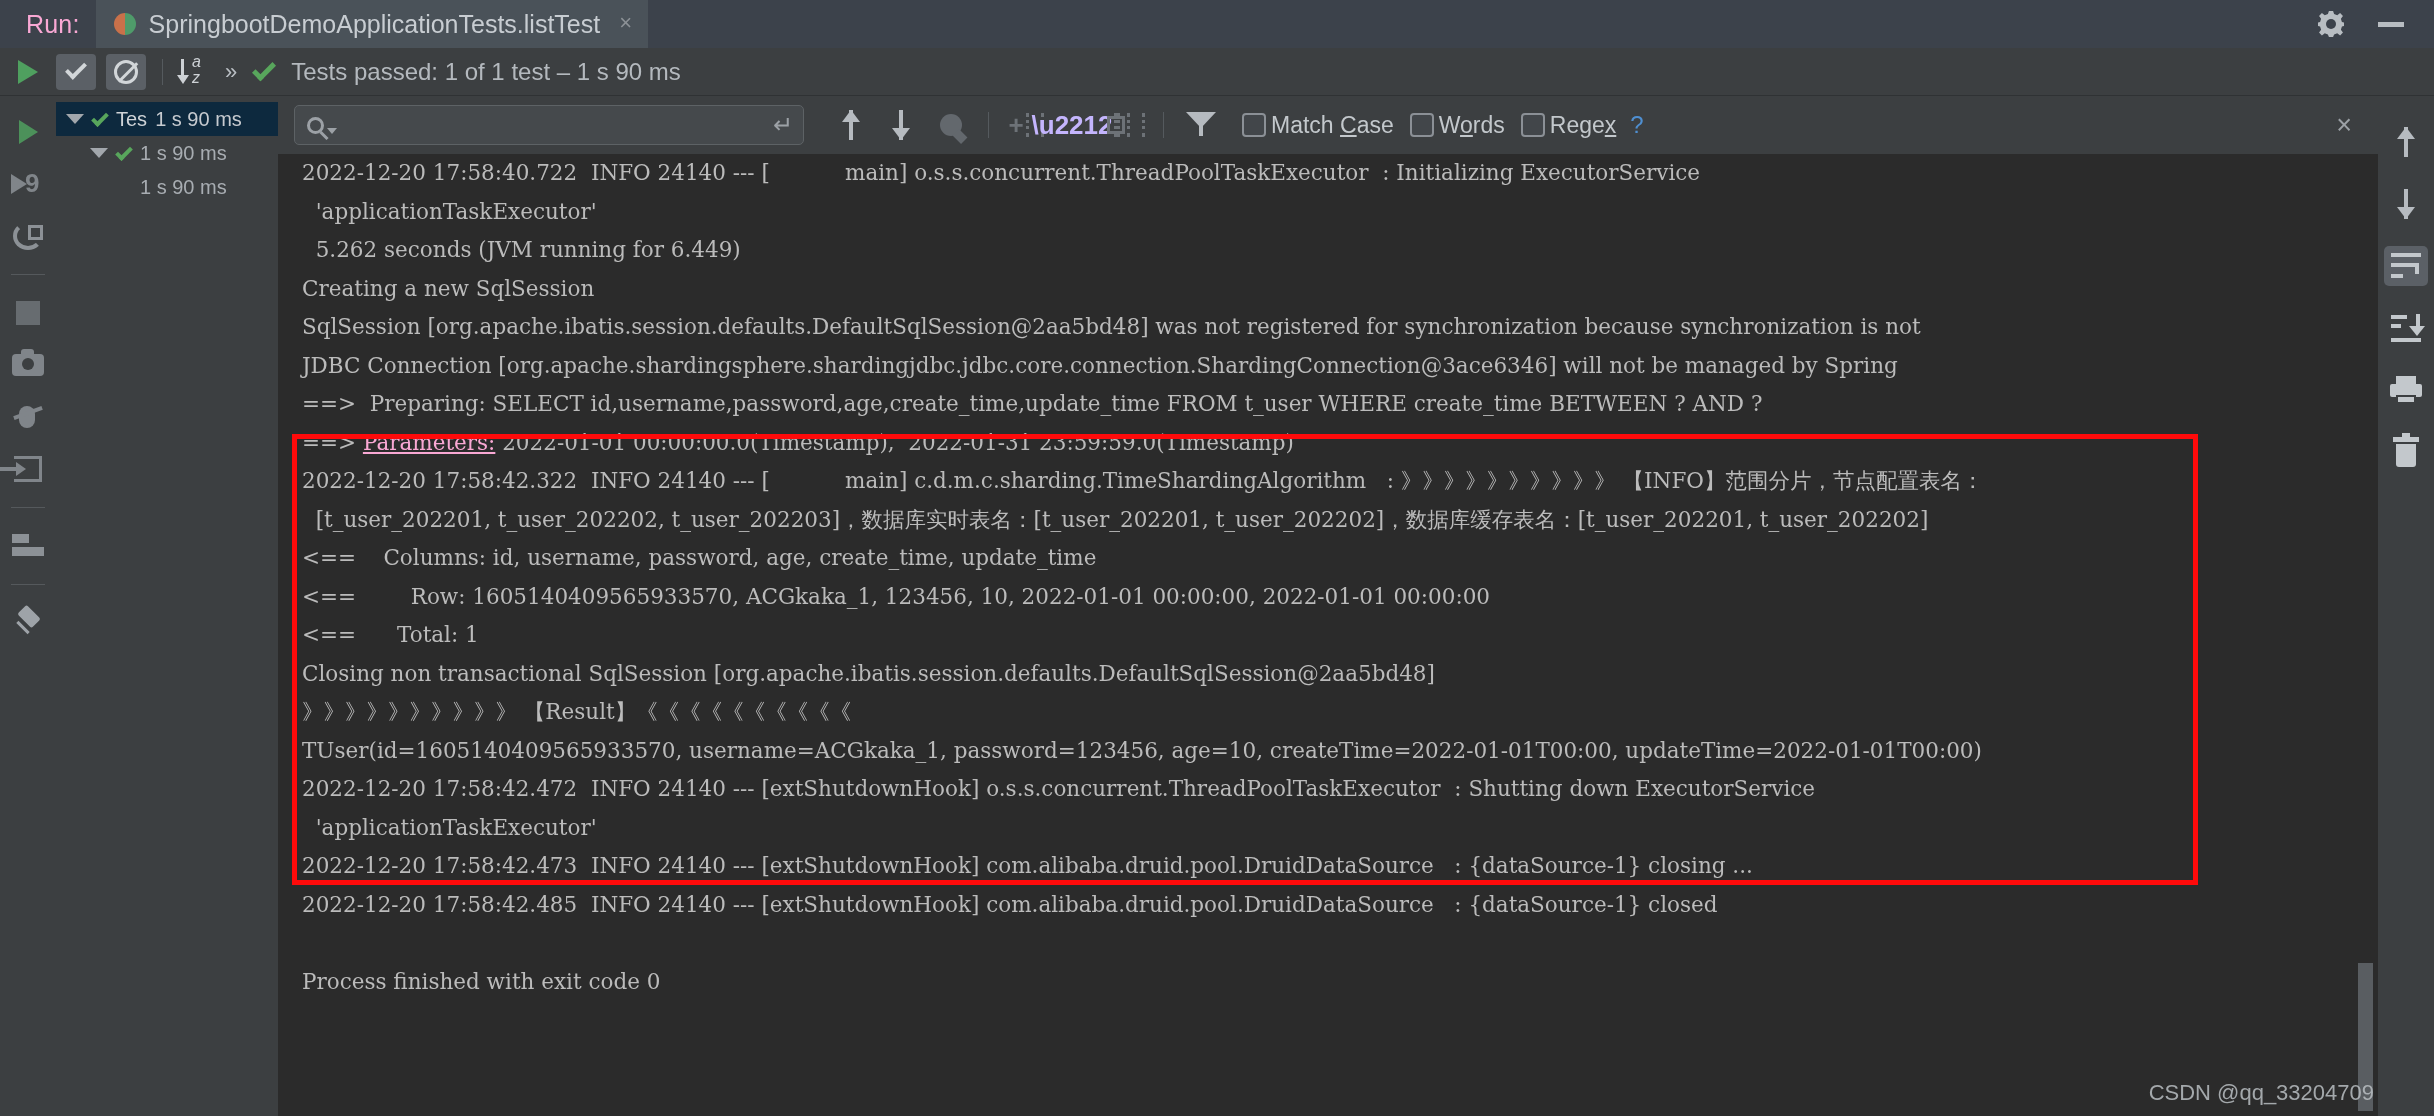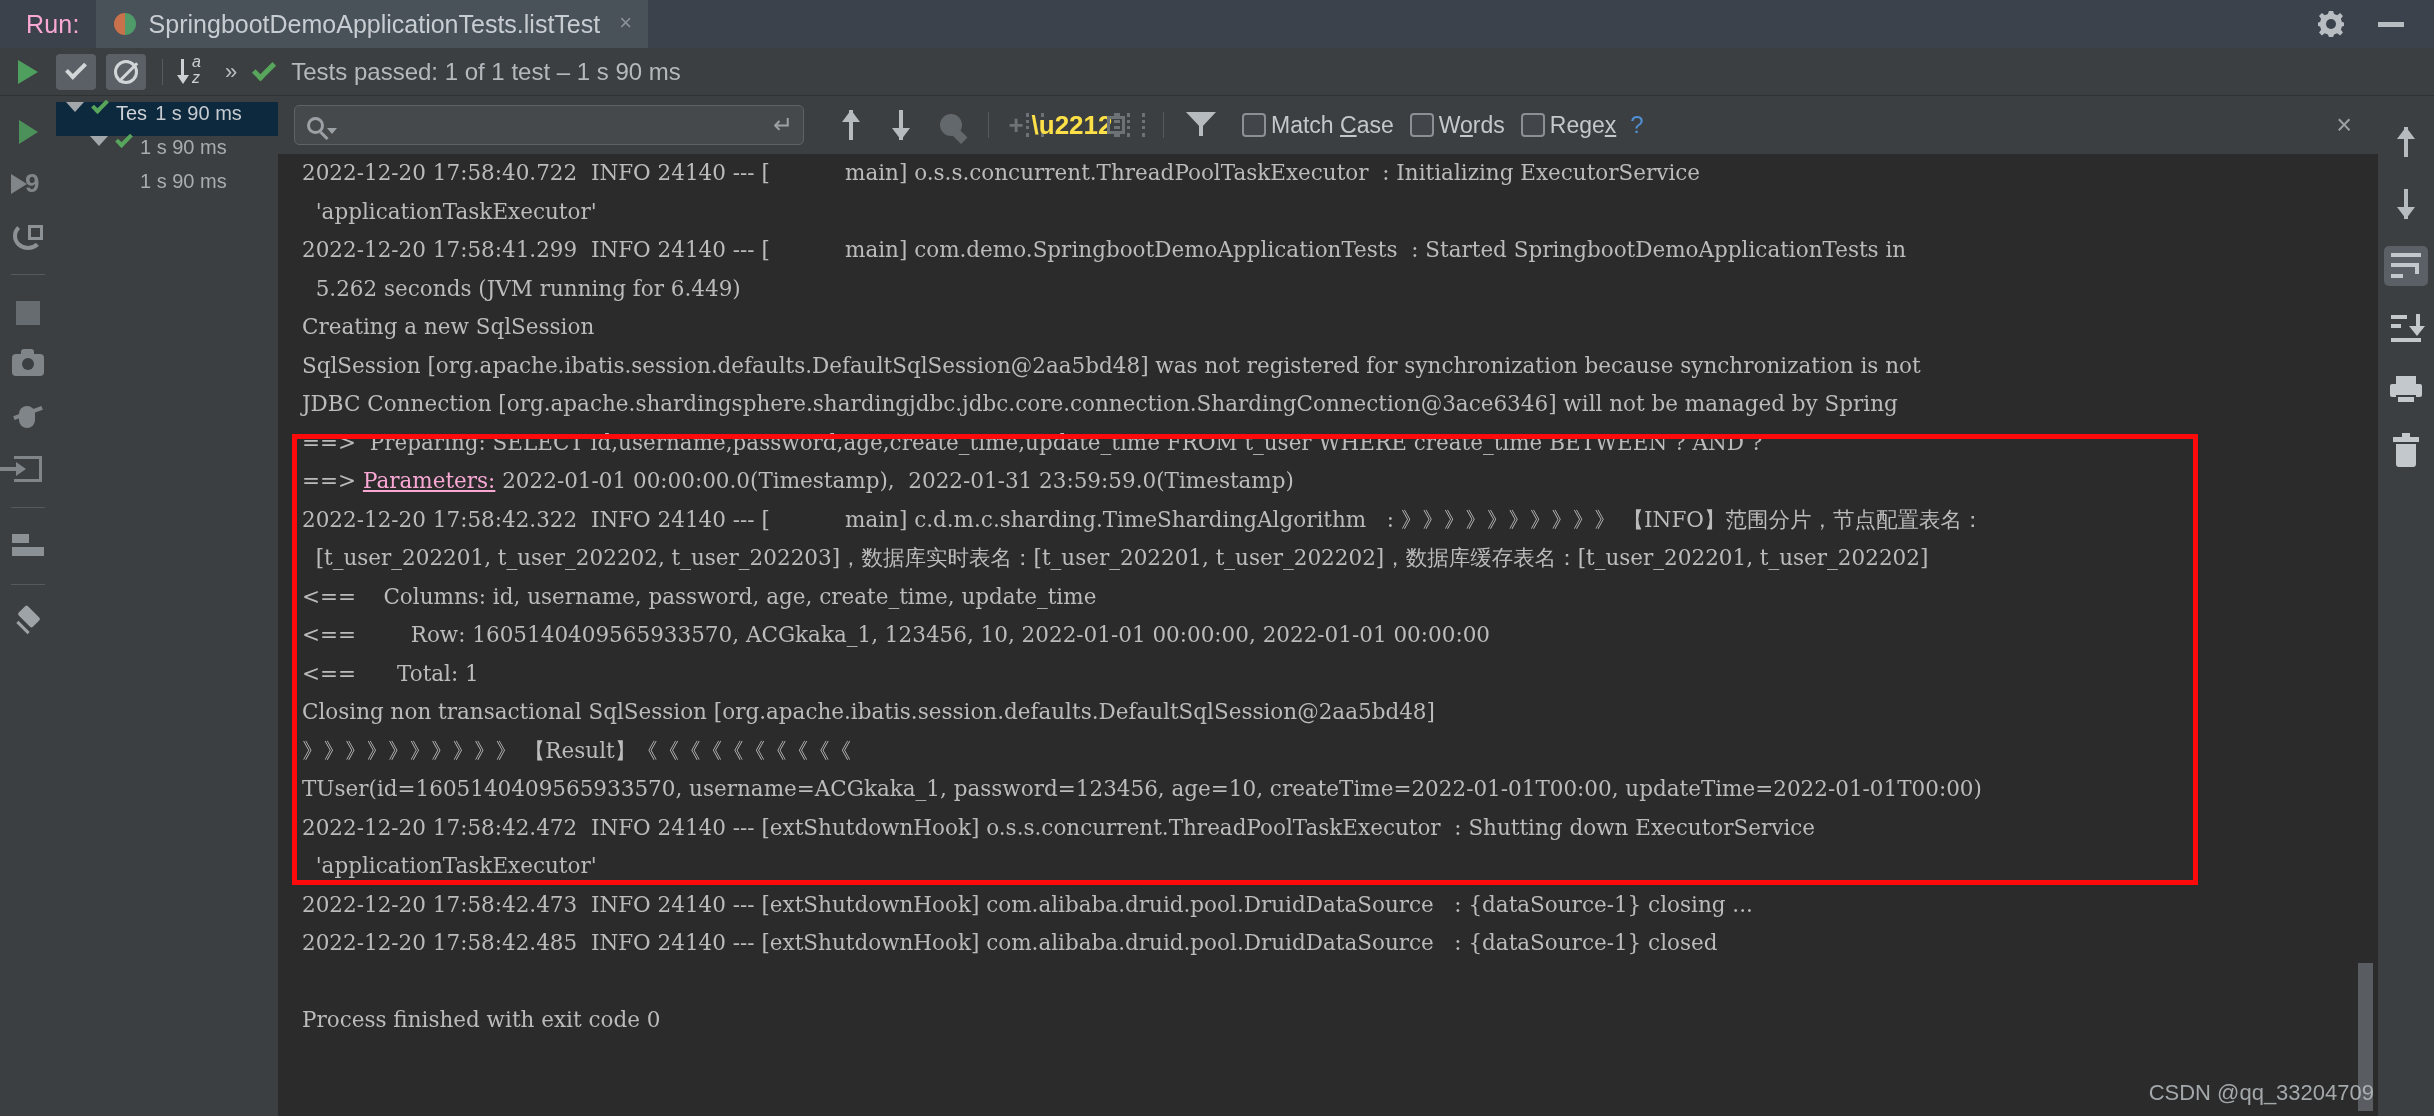--- a/index.html
+++ b/index.html
@@ -106,21 +106,21 @@
   .ico-layout i:first-child { width: 17px; }
   .ico-pin { position: relative; width: 30px; height: 30px; }
   .ico-pin::before { content:""; position:absolute; left:6px; top:2px; width:20px; height:13px; background:#b0b5ba; transform: rotate(45deg); border-radius: 2px; }
   .ico-pin::after { content:""; position:absolute; left:2px; top:18px; width:16px; height:3px; background:#b0b5ba; transform: rotate(45deg); }
 
   
   .tree {
     position: absolute; left: 56px; top: 96px; width: 222px; height: 1020px;
     background: #3c3f41; padding-top: 6px;
   }
-  .tree-row { display: flex; height: 34px; gap: 8px; padding-right: 6px; }
+  .tree-row { display: flex; align-items: center; height: 34px; gap: 8px; padding-right: 6px; }
   .tree-row.sel { background: #0d293e; }
   .caret { width: 0; height: 0; border-left: 9px solid transparent; border-right: 9px solid transparent;
            border-top: 10px solid #a2a7ac; flex: none; }
   .tcheck { width: 16px; height: 9px; border-left: 4px solid #58a65c; border-bottom: 4px solid #58a65c;
             transform: rotate(-45deg) translate(1px,-1px); flex: none; }
   .tree-name { color: #cfd3d7; font-size: 20px; white-space: nowrap; overflow: hidden; }
   .tree-time { color: #a8adb2; font-size: 20px; white-space: nowrap; }
   .tree-time.sel { color: #c7cbd0; }
 
   
@@ -141,21 +141,21 @@
   .arr-up, .arr-dn { width: 26px; height: 30px; position: relative; }
   .arr-up::before, .arr-dn::before { content:""; position:absolute; left:11px; top:0; width:4px; height:30px; background:#b6bbc0; }
   .arr-up::after { content:""; position:absolute; left:4px; top:0; width:0;height:0;
      border-left:9px solid transparent;border-right:9px solid transparent;border-bottom:12px solid #b6bbc0; }
   .arr-dn::after { content:""; position:absolute; left:4px; bottom:0; width:0;height:0;
      border-left:9px solid transparent;border-right:9px solid transparent;border-top:12px solid #b6bbc0; }
   .mag2 { width: 22px; height: 22px; border-radius: 50%; background: #63686d; position: relative; }
   .mag2::after { content:""; position:absolute; right:-4px; bottom:-5px; width:12px; height:9px; background:#63686d; transform: rotate(45deg); }
   .dotcol { width: 18px; height: 24px; border-left: 3px dotted #6d7277; border-right: 3px dotted #6d7277; }
   .plus-sm { color:#6d7277; font-size:26px; font-weight:700; margin-right:2px; }
-  .minus-sm { color:#fde047; font-size:26px; font-weight:700; margin-right:2px; }
+  .minus-sm { color:#c4b5fd; font-size:26px; font-weight:700; margin-right:2px; }
   .chkbox-sm { width:18px;height:18px;border:3px solid #6d7277; margin-right:2px; }
   .funnel-shape { position: relative; width: 30px; height: 30px; }
   .funnel-shape::before { content:""; position:absolute; left:0; top:2px; width:0;height:0;
      border-left:15px solid transparent;border-right:15px solid transparent;border-top:16px solid #b6bbc0; }
   .funnel-shape::after { content:""; position:absolute; left:13px; top:15px; width:4px; height:11px; background:#b6bbc0; }
   .cb-label { display: flex; align-items: center; gap: 5px; margin-left: 16px; }
   .cb { width: 24px; height: 24px; border: 2px solid #8b9096; border-radius: 4px; background: #42464a; }
   .cb-text { color: #c3c8cc; font-size: 23px; white-space: nowrap; }
   .cb-text u { text-decoration: underline; }
   .qmark { color: #4f8fd1; font-size: 24px; margin-left: 14px; }
@@ -357,21 +357,20 @@
       <span class="cb"></span>
       <span class="cb-text">Rege<u>x</u></span>
     </label>
     <span class="qmark">?</span>
     <span class="sb-close">×</span>
   </div>
 
   <div class="console" id="console-output">
       <div class="cline">2022-12-20 17:58:40.722  INFO 24140 --- [           main] o.s.s.concurrent.ThreadPoolTaskExecutor  : Initializing ExecutorService</div>
       <div class="cline">  'applicationTaskExecutor'</div>
-      <div class="cline">2022-12-20 17:58:41.299  INFO 24140 --- [           main] com.demo.SpringbootDemoApplicationTests  : Started SpringbootDemoApplicationTests in</div>
       <div class="cline">  5.262 seconds (JVM running for 6.449)</div>
       <div class="cline">Creating a new SqlSession</div>
       <div class="cline">SqlSession [org.apache.ibatis.session.defaults.DefaultSqlSession@2aa5bd48] was not registered for synchronization because synchronization is not</div>
       <div class="cline">JDBC Connection [org.apache.shardingsphere.shardingjdbc.jdbc.core.connection.ShardingConnection@3ace6346] will not be managed by Spring</div>
       <div class="cline">==&gt;  Preparing: SELECT id,username,password,age,create_time,update_time FROM t_user WHERE create_time BETWEEN ? AND ?</div>
       <div class="cline"><span>==&gt; </span><span class="link">Parameters:</span><span> 2022-01-01 00:00:00.0(Timestamp),  2022-01-31 23:59:59.0(Timestamp)</span></div>
       <div class="cline">2022-12-20 17:58:42.322  INFO 24140 --- [           main] c.d.m.c.sharding.TimeShardingAlgorithm   : 》》》》》》》》》》 【INFO】范围分片，节点配置表名：</div>
       <div class="cline">  [t_user_202201, t_user_202202, t_user_202203]，数据库实时表名：[t_user_202201, t_user_202202]，数据库缓存表名：[t_user_202201, t_user_202202]</div>
       <div class="cline">&lt;==    Columns: id, username, password, age, create_time, update_time</div>
       <div class="cline">&lt;==        Row: 1605140409565933570, ACGkaka_1, 123456, 10, 2022-01-01 00:00:00, 2022-01-01 00:00:00</div>

